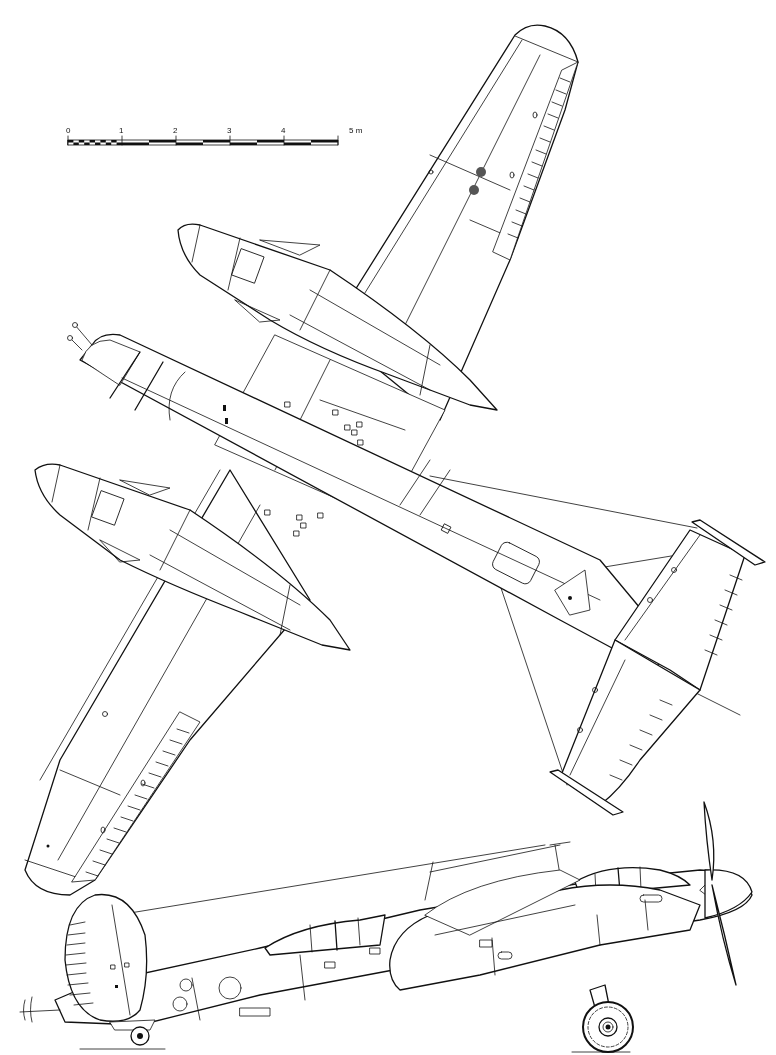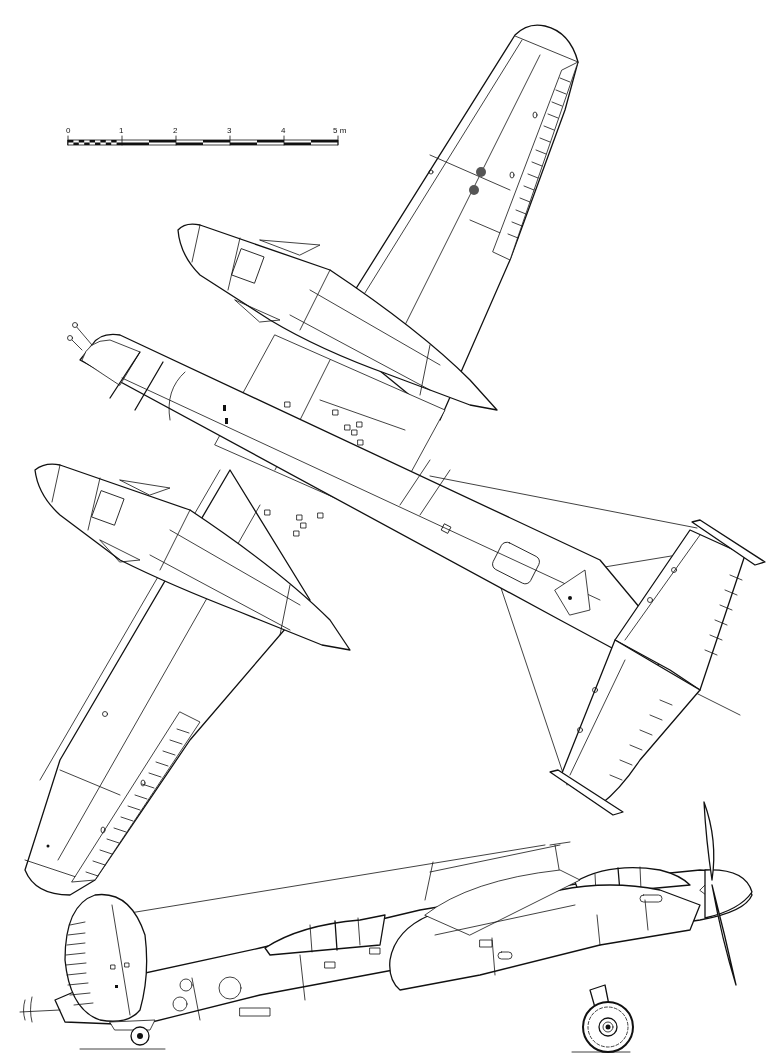--- a/index.html
+++ b/index.html
@@ -18,21 +18,21 @@
 <body>
 
 <div class="sheet">
 
   
   <span class="scale-label" style="left:66px;top:126px;">0</span>
   <span class="scale-label" style="left:119px;top:126px;">1</span>
   <span class="scale-label" style="left:173px;top:126px;">2</span>
   <span class="scale-label" style="left:227px;top:126px;">3</span>
   <span class="scale-label" style="left:281px;top:126px;">4</span>
-  <span class="scale-label" style="left:333px;top:126px;">5 m</span>
+  <span class="scale-label" style="left:349px;top:126px;">5 m</span>
 
   <svg width="776" height="1055" viewBox="0 0 776 1055" xmlns="http://www.w3.org/2000/svg">
 
     <g>
       <rect x="68" y="140" width="270" height="5" class="ink thin fillw"></rect>
 
       <rect x="68" y="140" width="5.4" height="2.5" class="fillk"></rect>
       <rect x="78.8" y="140" width="5.4" height="2.5" class="fillk"></rect>
       <rect x="89.6" y="140" width="5.4" height="2.5" class="fillk"></rect>
       <rect x="100.4" y="140" width="5.4" height="2.5" class="fillk"></rect>

